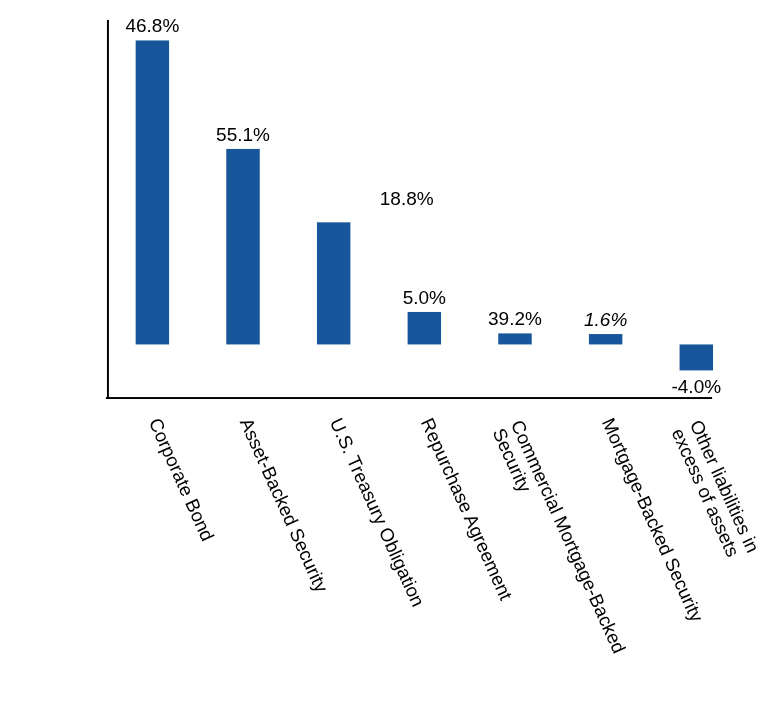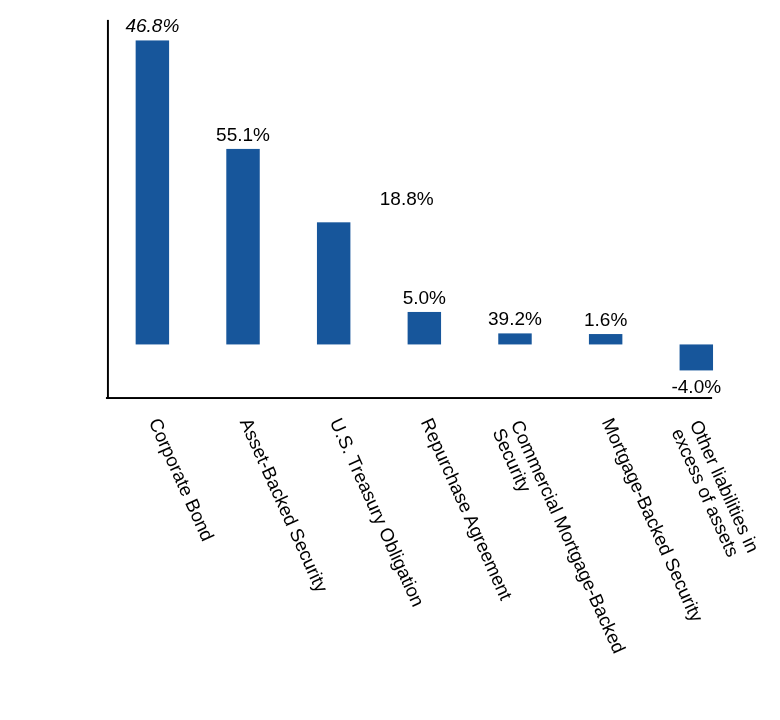--- a/index.html
+++ b/index.html
@@ -28,26 +28,26 @@
       <rect x="588.92" y="334.05" width="33.45" height="10.39" fill="#17569B"></rect>
       <rect x="679.58" y="344.44" width="33.45" height="25.98" fill="#17569B"></rect>
     </g>
     <g id="axes-group">
       <rect id="y-axis" x="106.95" y="19.90" width="1.95" height="379.12" fill="#000000"></rect>
       <rect id="x-axis" x="105.95" y="397.06" width="606.15" height="1.95" fill="#000000"></rect>
     </g>
   </svg>
 
   <div id="data-labels">
-    <div class="dlabel" style="left: 52.37px; top: 16.34px; font-style: italic;">46.8%</div>
+    <div class="dlabel" style="left: 52.37px; top: 16.34px;">46.8%</div>
     <div class="dlabel" style="left: 143.025px; top: 124.819px;">55.1%</div>
     <div class="dlabel" style="left: 233.68px; top: 189px; text-align: right;">18.8%</div>
     <div class="dlabel" style="left: 324.335px; top: 287.861px;">5.0%</div>
     <div class="dlabel" style="left: 414.99px; top: 309.297px;">39.2%</div>
-    <div class="dlabel" style="left: 505.645px; top: 309.947px;">1.6%</div>
+    <div class="dlabel" style="left: 505.645px; top: 309.947px; font-style: italic;">1.6%</div>
     <div class="dlabel" style="left: 596.3px; top: 376.723px;">-4.0%</div>
   </div>
 
   <div id="cat-labels">
     <div class="cat" style="left: 148.17px; top: 422.2px; transform: rotate(65.8deg) translate(0px, -16.5025px);">Corporate Bond</div>
     <div class="cat" style="left: 238.825px; top: 422.2px; transform: rotate(65.8deg) translate(0px, -16.5025px);">Asset-Backed Security</div>
     <div class="cat" style="left: 329.48px; top: 422.2px; transform: rotate(65.8deg) translate(0px, -16.5025px);">U.S. Treasury Obligation</div>
     <div class="cat" style="left: 420.135px; top: 422.2px; transform: rotate(65.8deg) translate(0px, -16.5025px);">Repurchase Agreement</div>
     <div class="cat" style="left: 509.79px; top: 423.7px; transform: rotate(65.8deg) translate(0px, -16.5025px);">Commercial Mortgage-Backed
 Security</div>

